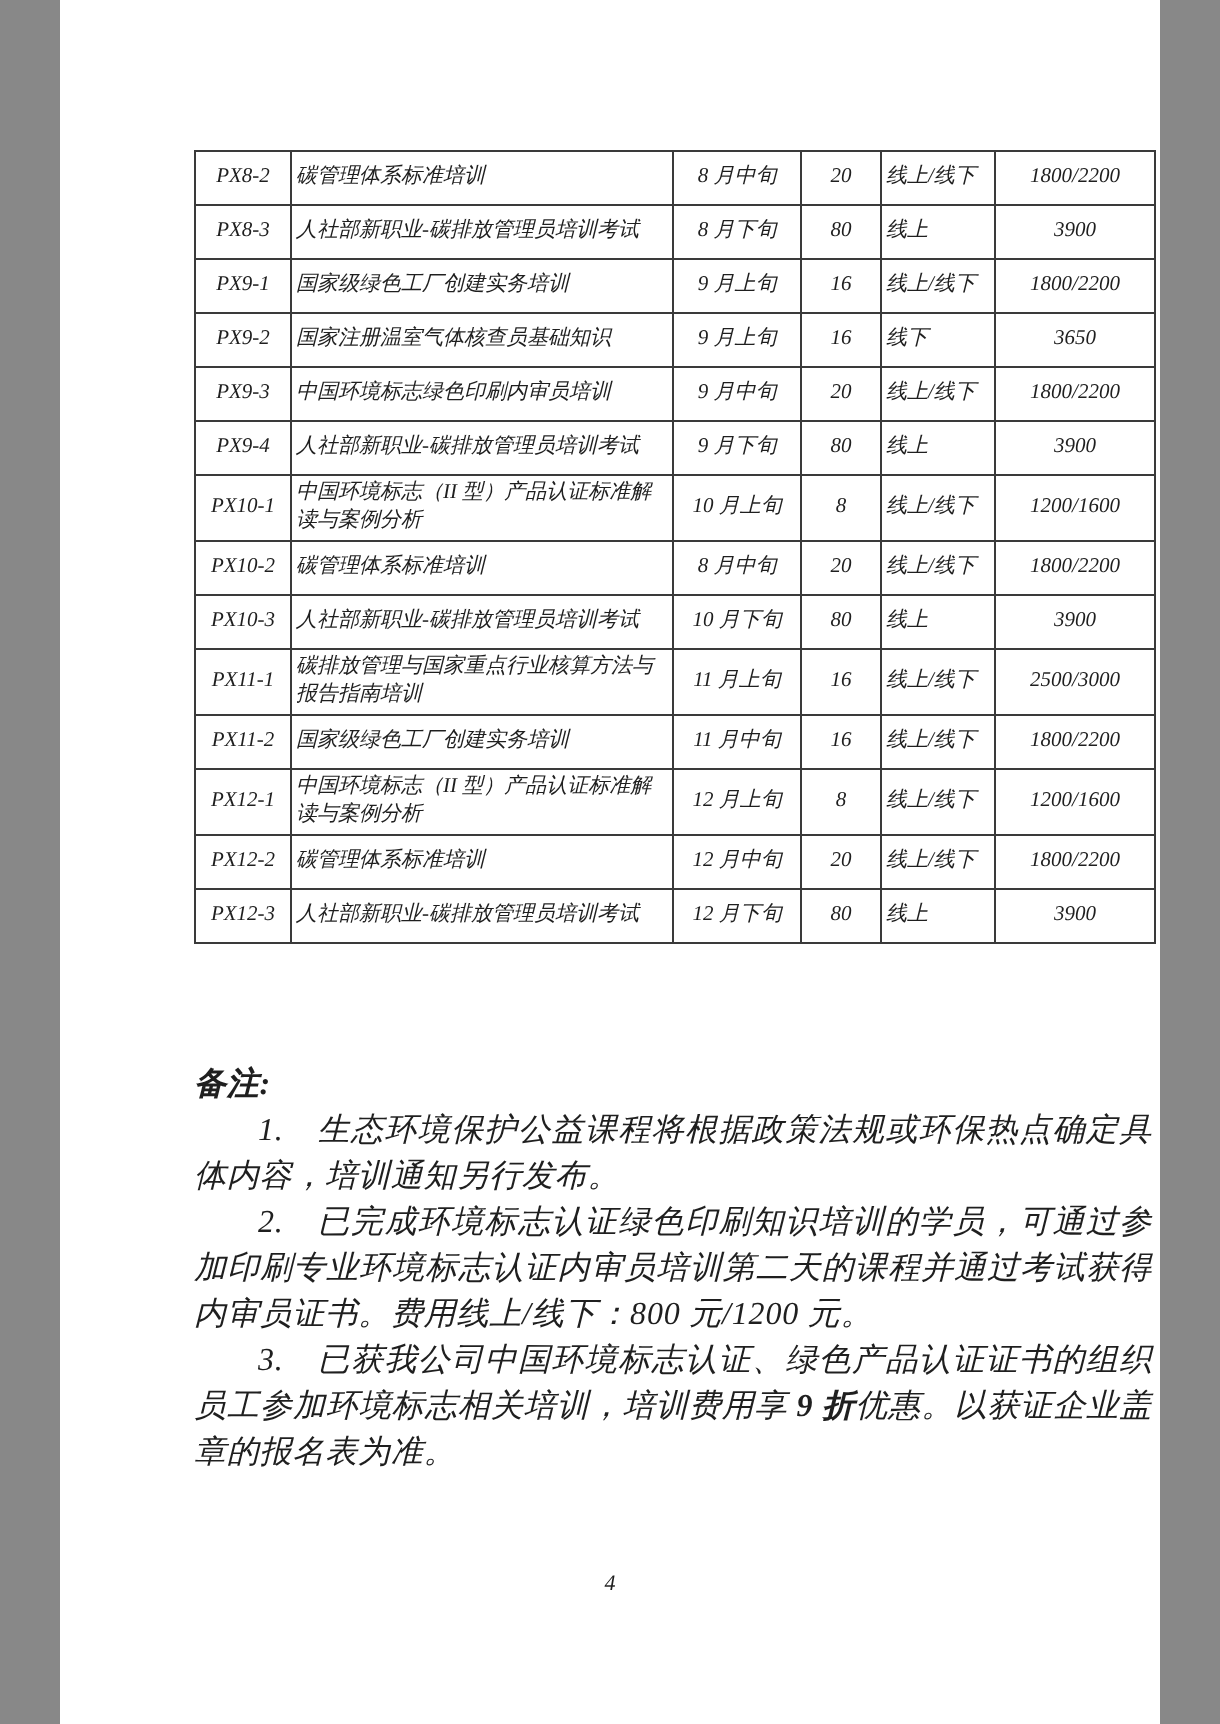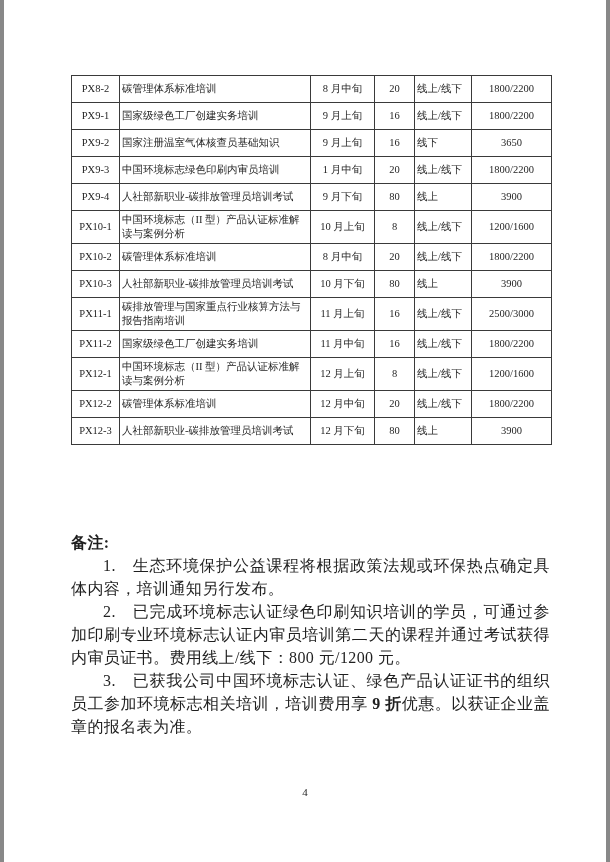--- a/index.html
+++ b/index.html
@@ -1,25 +1,26 @@
 <!DOCTYPE html>
 <html><head>
 <meta charset="utf-8">
 <style>
   * { margin: 0; padding: 0; box-sizing: border-box; }
   html, body { background: #888; }
   .page {
     position: relative;
-    width: 602px;
+    width: 550px;
     height: 862px;
     margin: 0 auto;
     background: #ffffff;
     color: #1f1f1f;
     font-family: "Liberation Serif", "DejaVu Serif", serif;
     overflow: hidden;
+    font-style: italic;
   }
 
   
   .table-wrap {
     position: absolute;
     left: 67px;
     top: 75px;
     width: 480px;
   }
   table.schedule {
@@ -89,39 +90,47 @@
       <tbody>
           <tr>
             <td class="cell-code">PX8-2</td>
             <td class="cell-name">碳管理体系标准培训</td>
             <td class="cell-date">8 月中旬</td>
             <td class="cell-hours">20</td>
             <td class="cell-mode">线上/线下</td>
             <td class="cell-price">1800/2200</td>
           </tr>
           <tr>
+            <td class="cell-code">PX8-3</td>
+            <td class="cell-name">人社部新职业-碳排放管理员培训考试</td>
+            <td class="cell-date">8 月下旬</td>
+            <td class="cell-hours">80</td>
+            <td class="cell-mode">线上</td>
+            <td class="cell-price">3900</td>
+          </tr>
+          <tr>
             <td class="cell-code">PX9-1</td>
             <td class="cell-name">国家级绿色工厂创建实务培训</td>
             <td class="cell-date">9 月上旬</td>
             <td class="cell-hours">16</td>
             <td class="cell-mode">线上/线下</td>
             <td class="cell-price">1800/2200</td>
           </tr>
           <tr>
             <td class="cell-code">PX9-2</td>
             <td class="cell-name">国家注册温室气体核查员基础知识</td>
             <td class="cell-date">9 月上旬</td>
             <td class="cell-hours">16</td>
             <td class="cell-mode">线下</td>
             <td class="cell-price">3650</td>
           </tr>
           <tr>
             <td class="cell-code">PX9-3</td>
             <td class="cell-name">中国环境标志绿色印刷内审员培训</td>
-            <td class="cell-date">1 月中旬</td>
+            <td class="cell-date">9 月中旬</td>
             <td class="cell-hours">20</td>
             <td class="cell-mode">线上/线下</td>
             <td class="cell-price">1800/2200</td>
           </tr>
           <tr>
             <td class="cell-code">PX9-4</td>
             <td class="cell-name">人社部新职业-碳排放管理员培训考试</td>
             <td class="cell-date">9 月下旬</td>
             <td class="cell-hours">80</td>
             <td class="cell-mode">线上</td>

